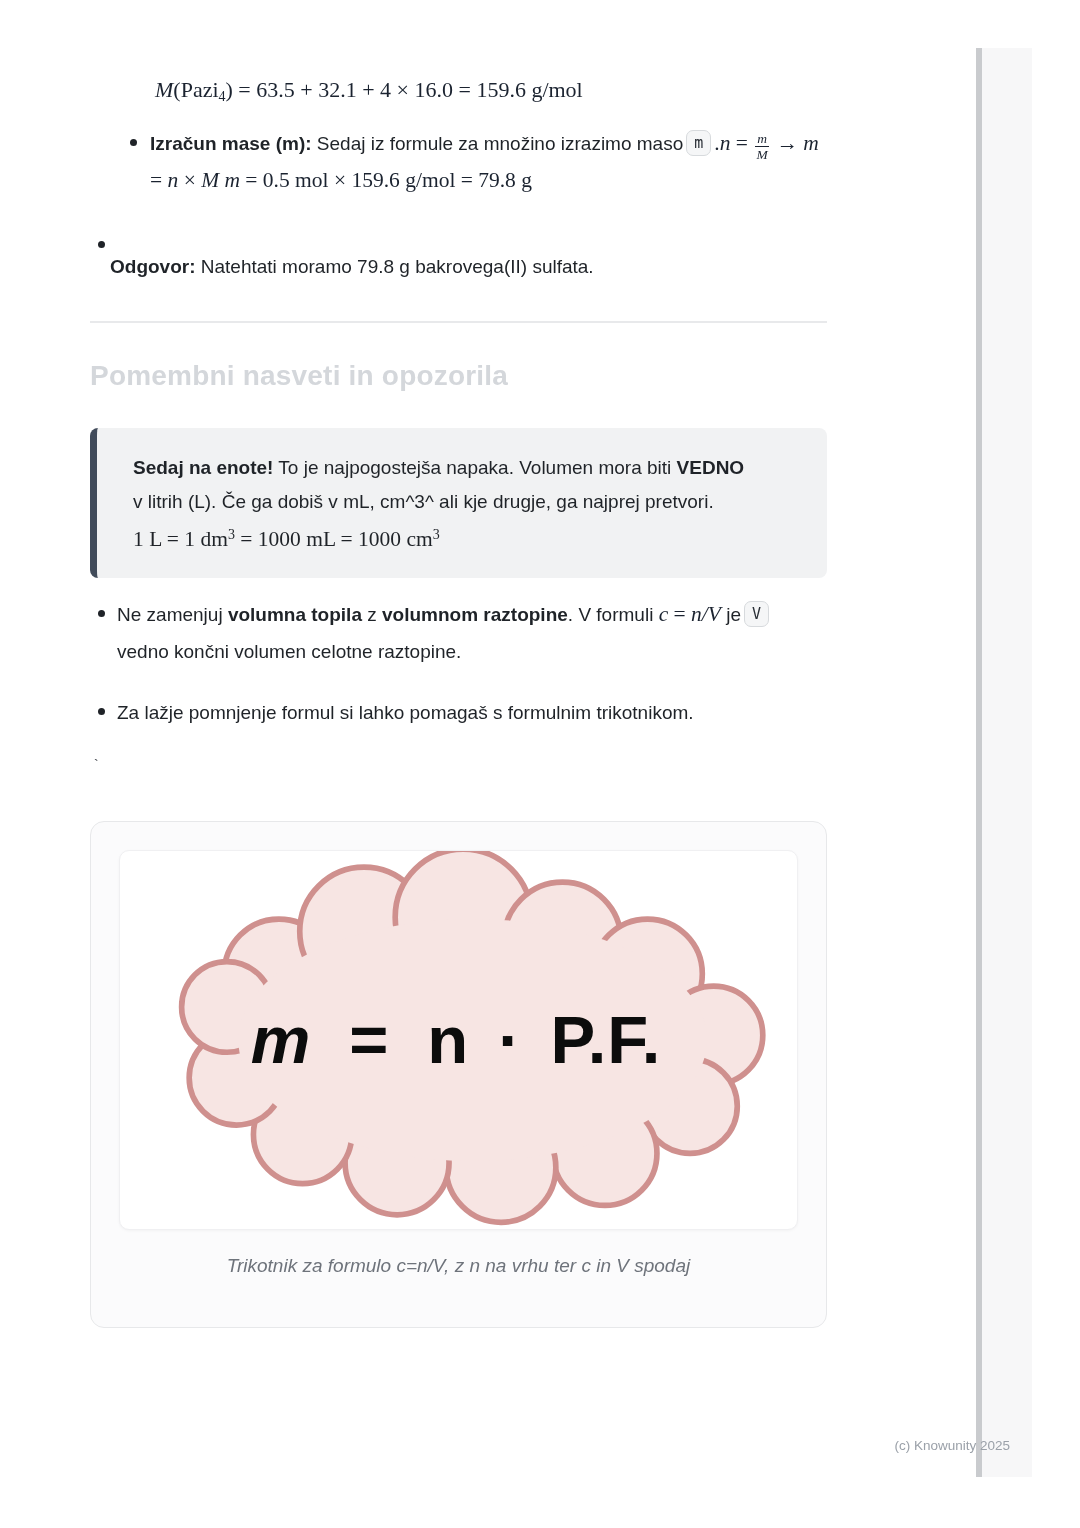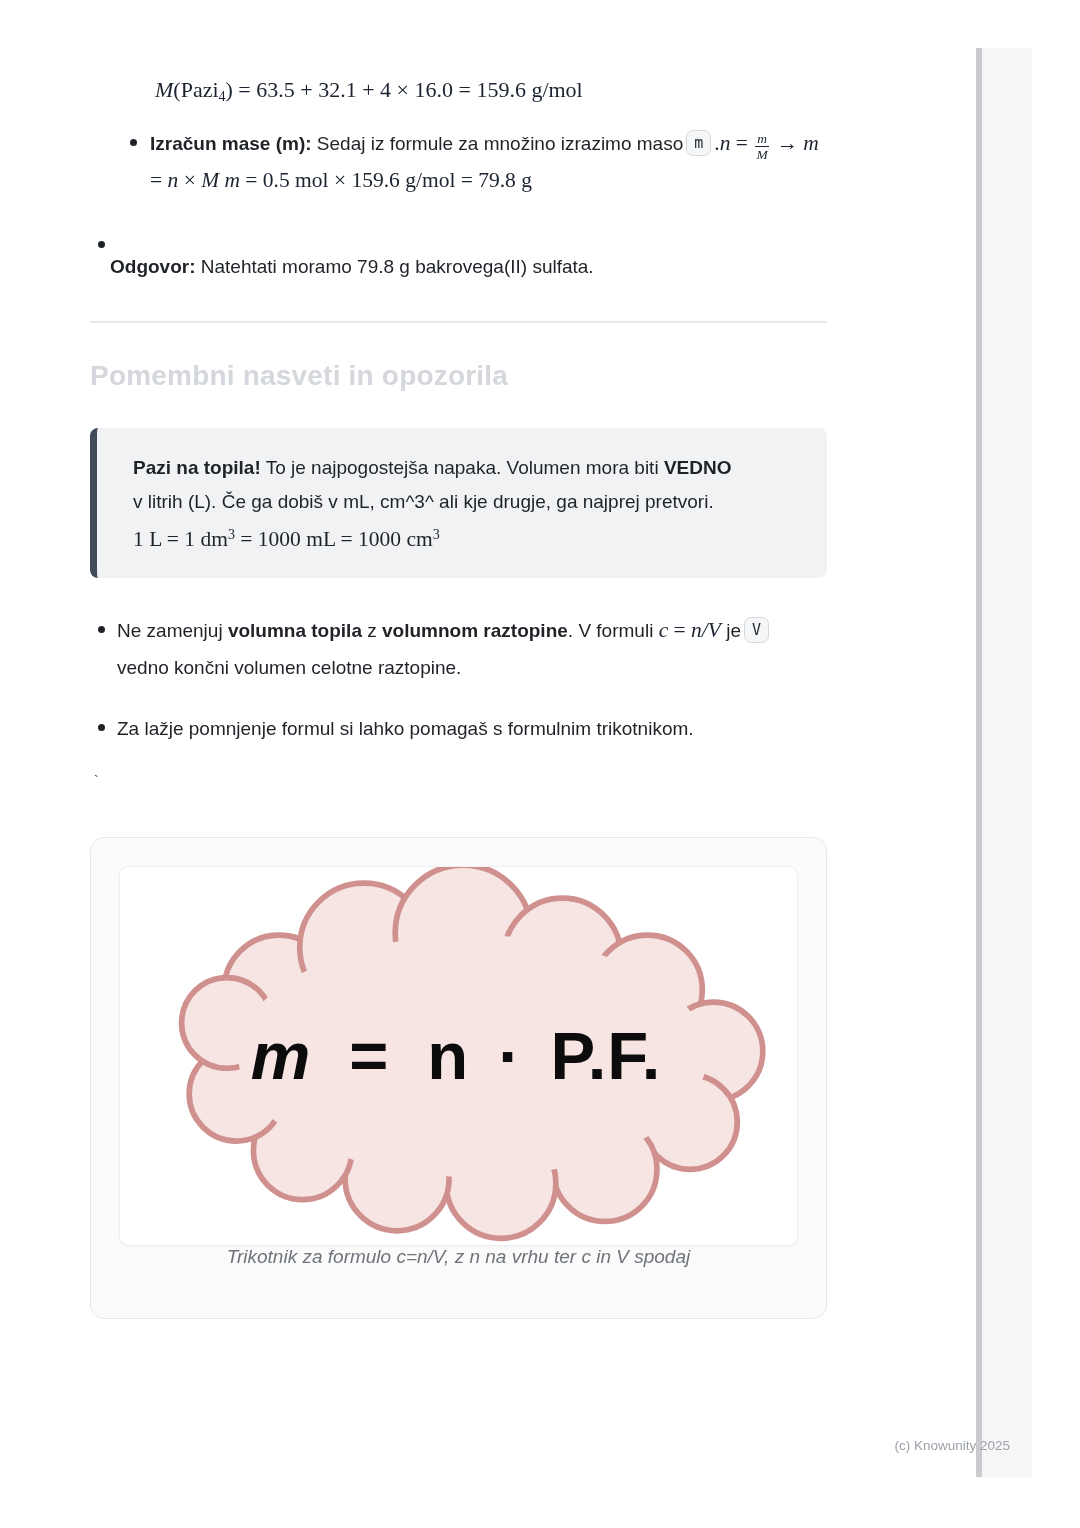--- a/index.html
+++ b/index.html
@@ -61,21 +61,21 @@
   .formula{
     position:absolute;left:0;top:0;width:100%;height:100%;
     display:flex;align-items:center;justify-content:center;
     font-size:67px;font-weight:800;color:#0c0c0c;letter-spacing:1px;
     padding-left:14px;box-sizing:border-box;
   }
   .formula span{margin:0 19px;}
   .formula .f-m{font-style:italic;margin-left:0;}
   .formula .f-dot{margin:0 10px;font-weight:900;}
   .caption{
-    text-align:center;font-style:italic;color:#6e737b;font-size:19px;
+    margin-top:25px;text-align:center;font-style:italic;color:#6e737b;font-size:19px;
   }
 
   .tick{font-size:14px;color:#3a3f46;}
 
   .page-edge{
     position:absolute;left:976px;top:48px;width:56px;height:1429px;
     background:#f7f7f8;border-left:6px solid #c9cbce;box-sizing:border-box;
   }
   .footer{
     position:absolute;top:1438px;right:70px;font-size:13.5px;color:#9ba1a9;z-index:3;
@@ -107,26 +107,26 @@
     <span class="body" style="padding-left:12px;">
       <b>Odgovor:</b><span> Natehtati moramo 79.8 g bakrovega(II) sulfata.</span>
     </span>
   </div>
 
   <div class="hr" style="margin-top:36px;"></div>
 
   <div class="h2" style="margin-top:37px;">Pomembni nasveti in opozorila</div>
 
   <div class="callout" style="margin-top:36px;">
-    <div class="cl-line"><b>Pazi na topila!</b><span> To je najpogostejša napaka. Volumen mora biti </span><b>VEDNO</b></div>
+    <div class="cl-line"><b>Sedaj na enote!</b><span> To je najpogostejša napaka. Volumen mora biti </span><b>VEDNO</b></div>
     <div class="cl-line">v litrih (L). Če ga dobiš v mL, cm^3^ ali kje drugje, ga najprej pretvori.</div>
     <div class="cl-line math" style="font-size:21.5px;"><span>1 L = 1 dm</span><sup class="up">3</sup><span> = 1000 mL = 1000 cm</span><sup class="up">3</sup></div>
   </div>
 
-  <div class="li" style="padding-left:8px;margin-top:34px;justify-content:flex-end;">
+  <div class="li" style="padding-left:8px;margin-top:18px;justify-content:flex-end;">
     <span class="mk disc"></span>
     <span class="body" style="padding-left:12px;">
       <span>Ne zamenjuj </span><b>volumna topila</b><span> z </span><b>volumnom raztopine</b><span>. V formuli </span><span class="math m21"><i>c</i><span> = </span><i>n/V</i></span><span> je</span><span class="chip">V</span><span> vedno končni volumen celotne raztopine.</span>
     </span>
   </div>
   <div class="li" style="padding-left:8px;margin-top:24px;">
     <span class="mk disc"></span>
     <span class="body" style="padding-left:12px;">
       <span>Za lažje pomnjenje formul si lahko pomagaš s formulnim trikotnikom.</span>
     </span>

